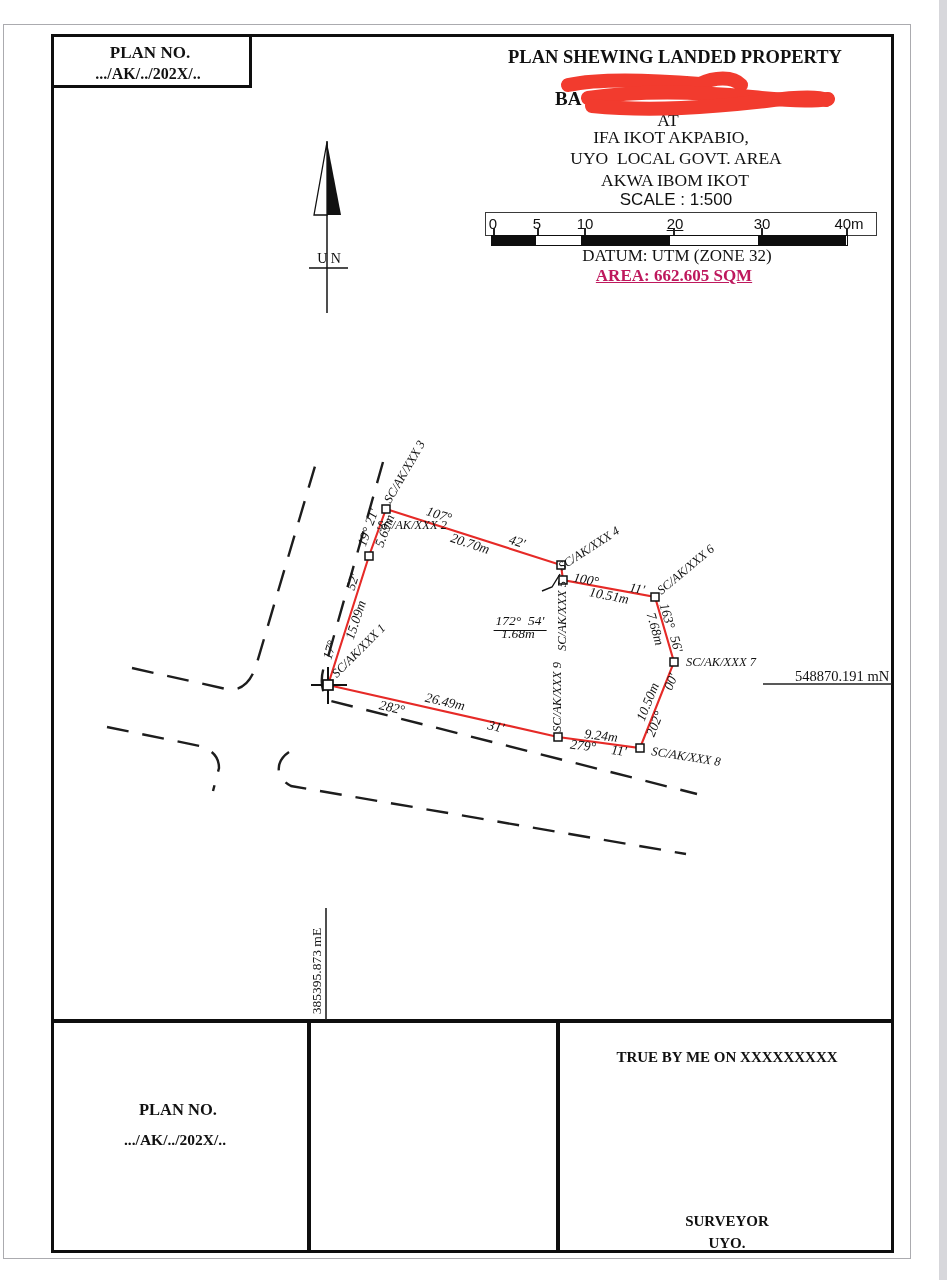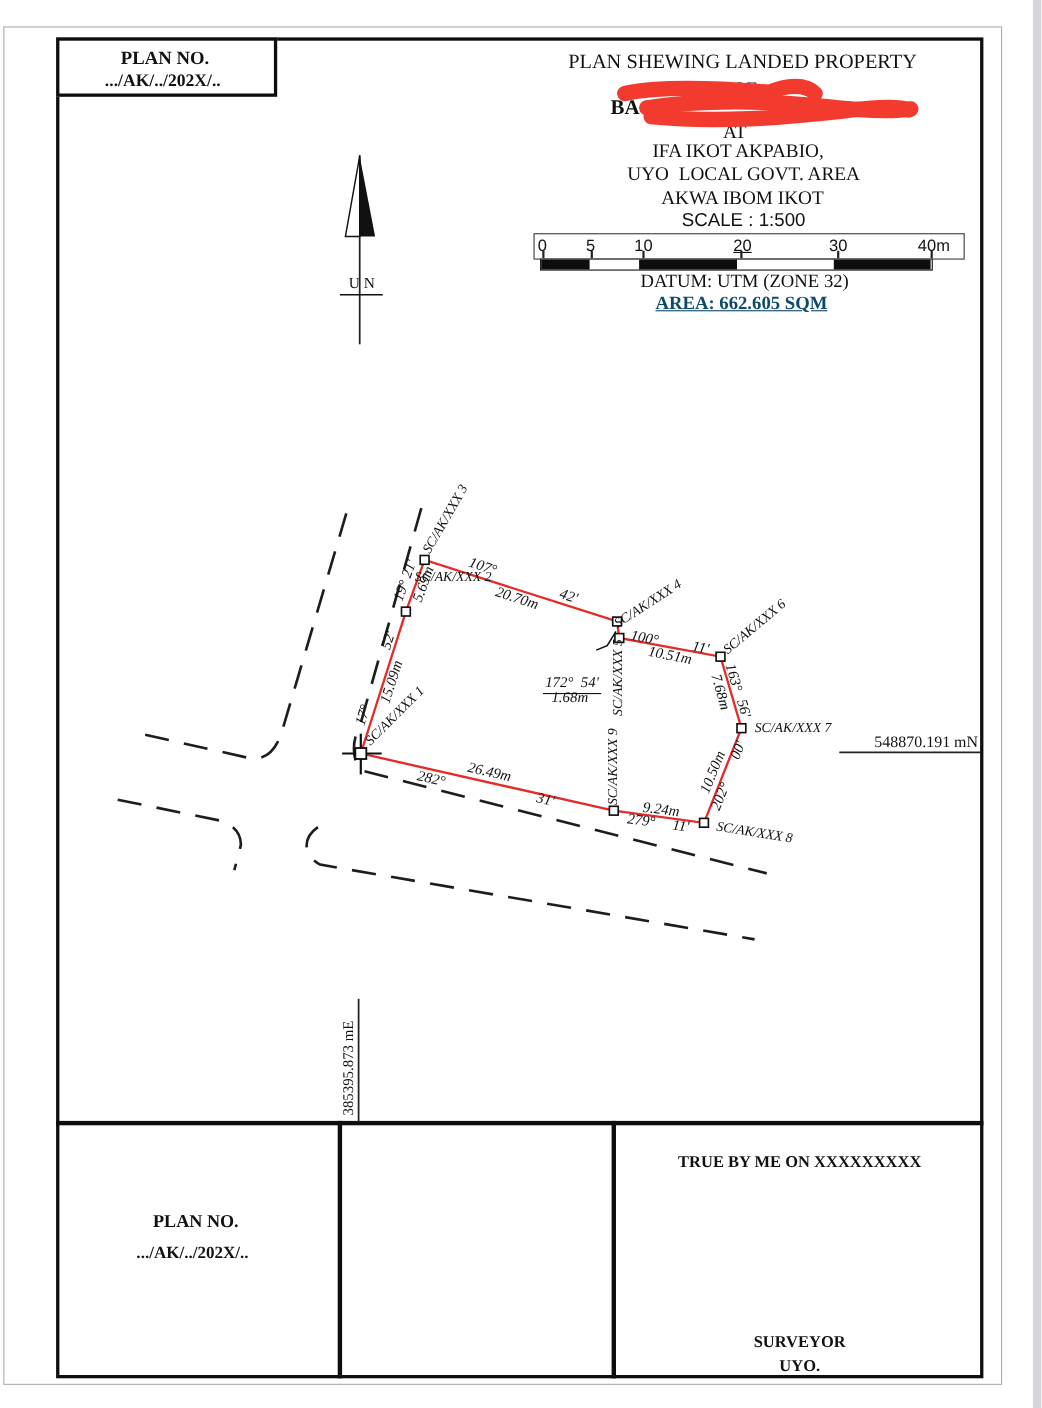--- a/index.html
+++ b/index.html
@@ -22,41 +22,41 @@
         transform:translate(-50%,-50%) rotate(var(--r,0deg));}
   .underlined{border-bottom:1.6px solid #111;padding:0 2px 1px 2px;margin-top:37px;}
   .gridlbl{position:absolute;font-size:14.5px;white-space:pre;transform:translate(-50%,-50%) rotate(var(--r,0deg));}
   .sb-frame{position:absolute;left:485px;top:212px;width:392px;height:24px;
             border:1.3px solid #3a3a3a;box-sizing:border-box;background:#fff;}
   .sb-num{position:absolute;top:215px;font-size:15px;transform:translate(-50%,0);}
   .sb-tick{position:absolute;top:228px;width:1.6px;height:7px;background:#222;}
   .sb-bar{position:absolute;left:491px;top:235px;width:357px;height:11px;
           border:1.6px solid #0e0e0e;box-sizing:border-box;background:#fff;}
   .sb-seg{position:absolute;top:0;height:100%;background:#0e0e0e;}
-  .area-red{color:#0c4a6e;text-decoration:underline;}
+  .area-red{color:#be185d;text-decoration:underline;}
   .fdiv-v{position:absolute;width:3.5px;background:#0e0e0e;}
   .fdiv-h{position:absolute;height:3.5px;background:#0e0e0e;}
   svg.overlay{position:absolute;left:0;top:0;z-index:2;pointer-events:none;}
   .z1{z-index:1;} .z3{z-index:3;}
 </style>
 </head>
 <body>
 
 <div class="page">
 
   <div class="scan-frame"></div>
   <div class="right-strip"></div>
 
   <div class="main-border"></div>
 
   <div class="planno-box"></div>
   <div class="ctr bold z1" style="left:150px;top:53px;font-size:17px;">PLAN NO.</div>
   <div class="ctr bold z1" style="left:148px;top:74px;font-size:16px;">.../AK/../202X/..</div>
 
-  <div class="ctr tl z1" style="left:675px;top:57px;font-size:18.5px;">PLAN SHEWING LANDED PROPERTY</div>
+  <div class="ctr tl z1" style="left:675px;top:57px;font-size:18.5px;font-weight:bold;">PLAN SHEWING LANDED PROPERTY</div>
   <div class="ctr tl z1" style="left:677px;top:81px;">OF</div>
   <div class="abs bold z1" style="left:555px;top:88px;font-size:19px;">BA</div>
   <div class="ctr tl z1" style="left:668px;top:120px;">AT</div>
   <div class="ctr tl z1" style="left:671px;top:137px;">IFA IKOT AKPABIO,</div>
   <div class="ctr tl z1" style="left:676px;top:158px;">UYO  LOCAL GOVT. AREA</div>
   <div class="ctr tl z1" style="left:675px;top:180px;">AKWA IBOM IKOT</div>
   <div class="ctr sans z1" style="left:676px;top:200px;font-size:17px;">SCALE : 1:500</div>
 
   <div class="sb-frame"></div>
   <div class="sb-num sans" style="left:493px;">0</div>

